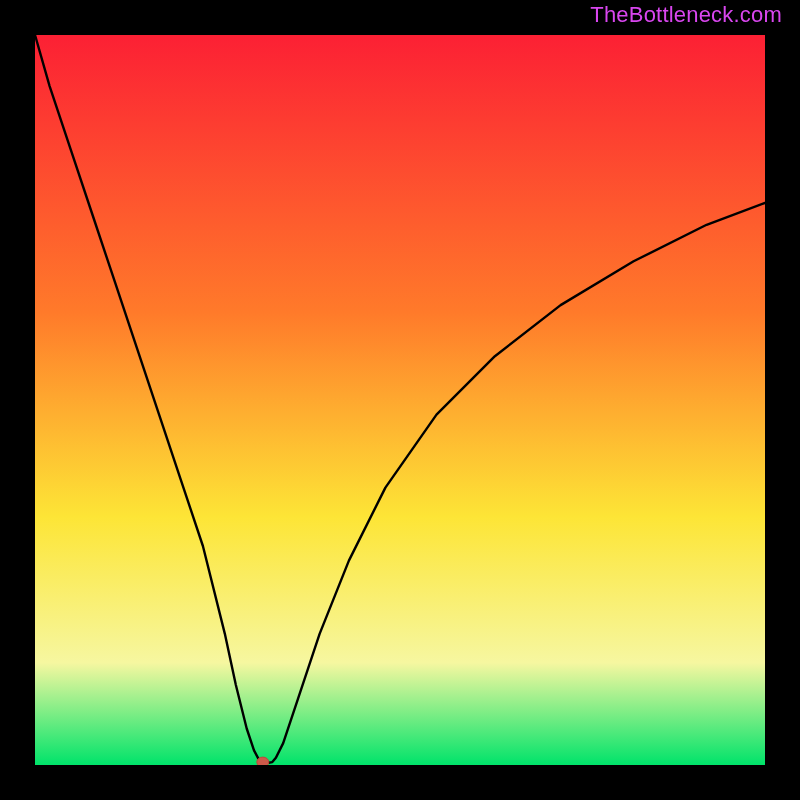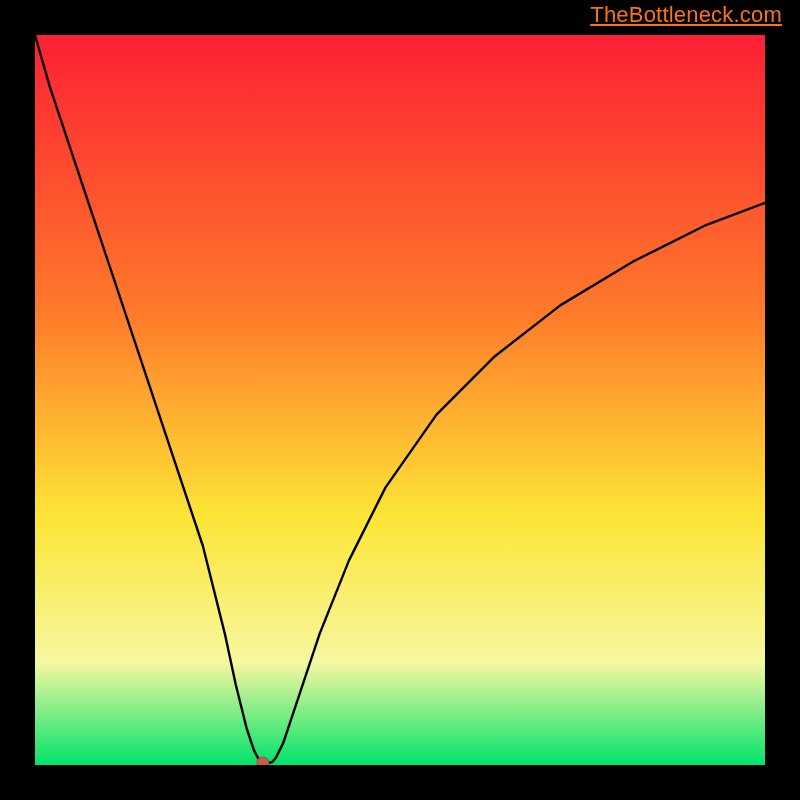--- a/index.html
+++ b/index.html
@@ -14,26 +14,25 @@
   .frame {
     position: relative;
     width: 800px;
     height: 800px;
     background: #000;
   }
   .watermark {
     position: absolute;
     top: 2px;
     right: 18px;
-    color: #f97316;
+    color: #d946ef;
     font-size: 22px;
     font-weight: 500;
     letter-spacing: 0.2px;
     z-index: 10;
-    text-decoration: underline;
   }
   .plot-wrap {
     position: absolute;
     left: 35px;
     top: 35px;
     width: 730px;
     height: 730px;
   }
   svg {
     display: block;

